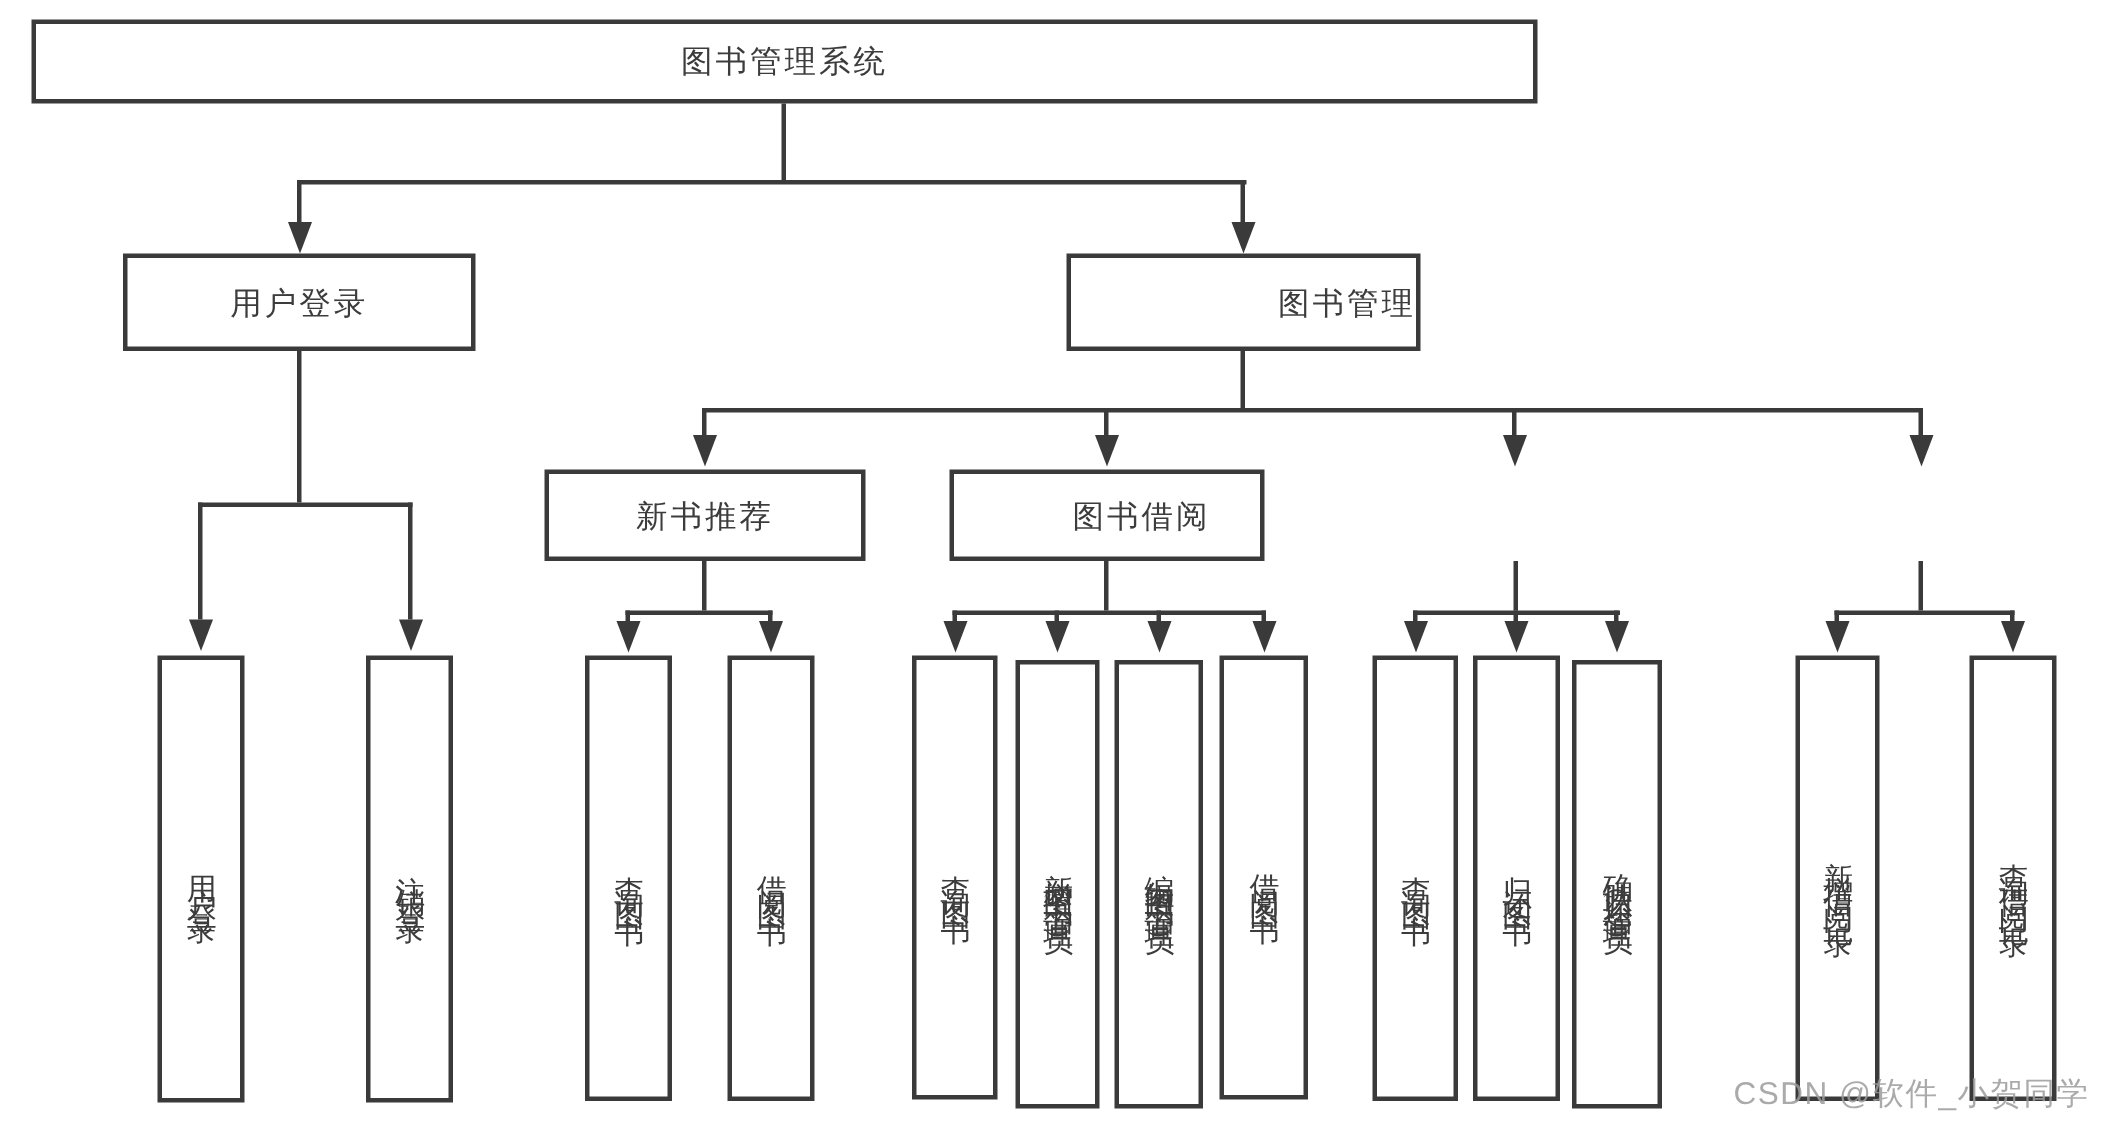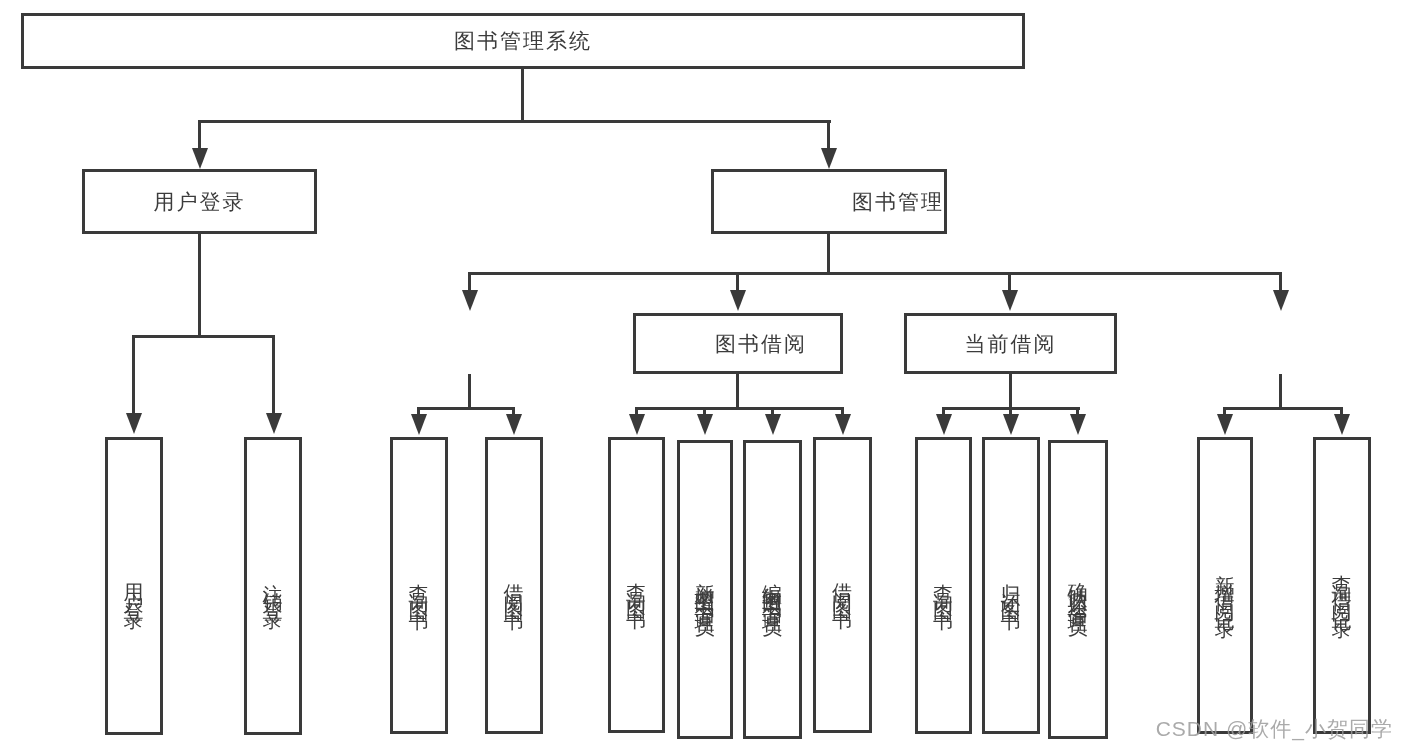--- a/index.html
+++ b/index.html
@@ -105,25 +105,25 @@
   <div class="h-line" style="left:468px; top:272px; width:814px;"></div>
   <div class="v-line" style="left:468px; top:272px; height:18px;"></div>
   <div class="arrow" style="left:462px; top:290px;"></div>
   <div class="v-line" style="left:736px; top:272px; height:18px;"></div>
   <div class="arrow" style="left:730px; top:290px;"></div>
   <div class="v-line" style="left:1008px; top:272px; height:18px;"></div>
   <div class="arrow" style="left:1002px; top:290px;"></div>
   <div class="v-line" style="left:1279px; top:272px; height:18px;"></div>
   <div class="arrow" style="left:1273px; top:290px;"></div>
 
+  <div class="node" style="left:363px; top:313px; width:214px; height:61px;">
+    <span>新书推荐</span>
+  </div>
   <div class="node" style="left:633px; top:313px; width:210px; height:61px;padding-left:46px;">
     <span>图书借阅</span>
-  </div>
-  <div class="node" style="left:904px; top:313px; width:213px; height:61px;">
-    <span>当前借阅</span>
   </div>
 
   <div class="v-line" style="left:468px; top:374px; height:33px;"></div>
   <div class="h-line" style="left:417px; top:407px; width:98px;"></div>
   <div class="v-line" style="left:417px; top:407px; height:8px;"></div>
   <div class="arrow" style="left:411px; top:414px;"></div>
   <div class="v-line" style="left:512px; top:407px; height:8px;"></div>
   <div class="arrow" style="left:506px; top:414px;"></div>
 
   <div class="v-line" style="left:736px; top:374px; height:33px;"></div>

